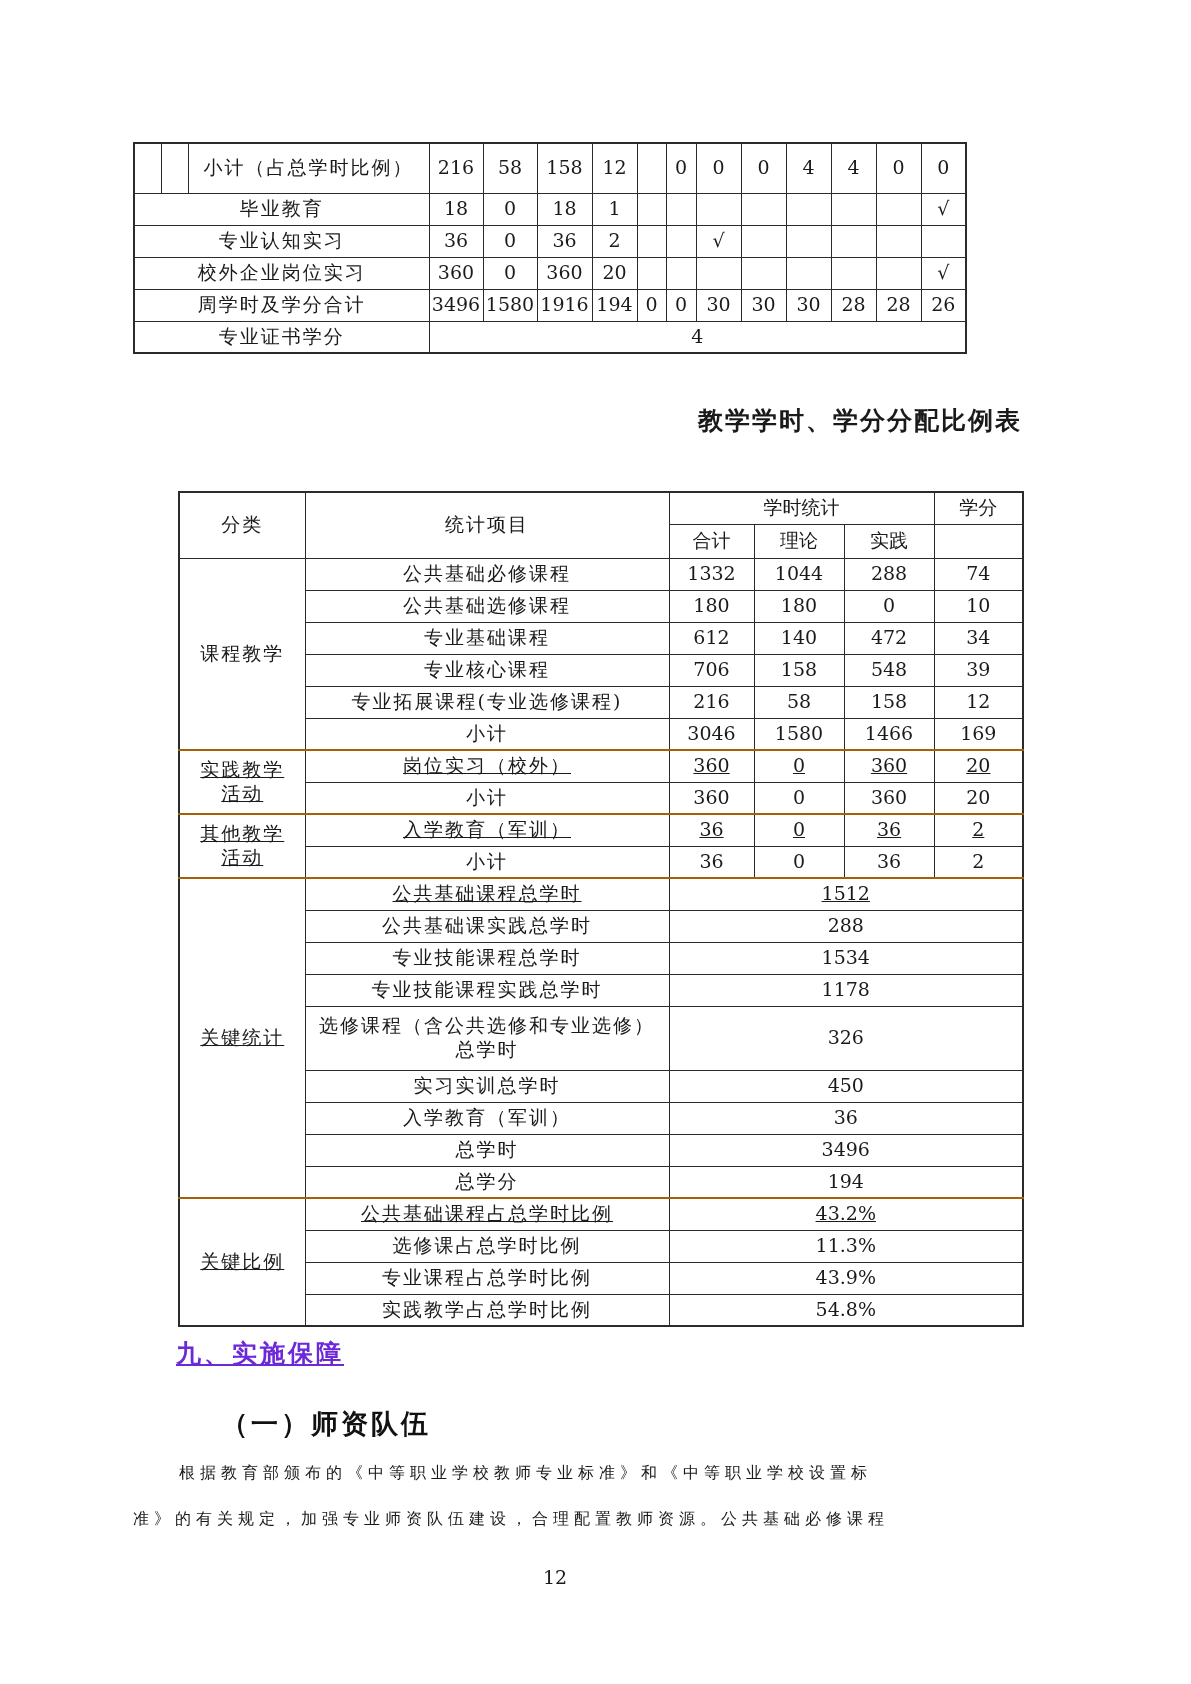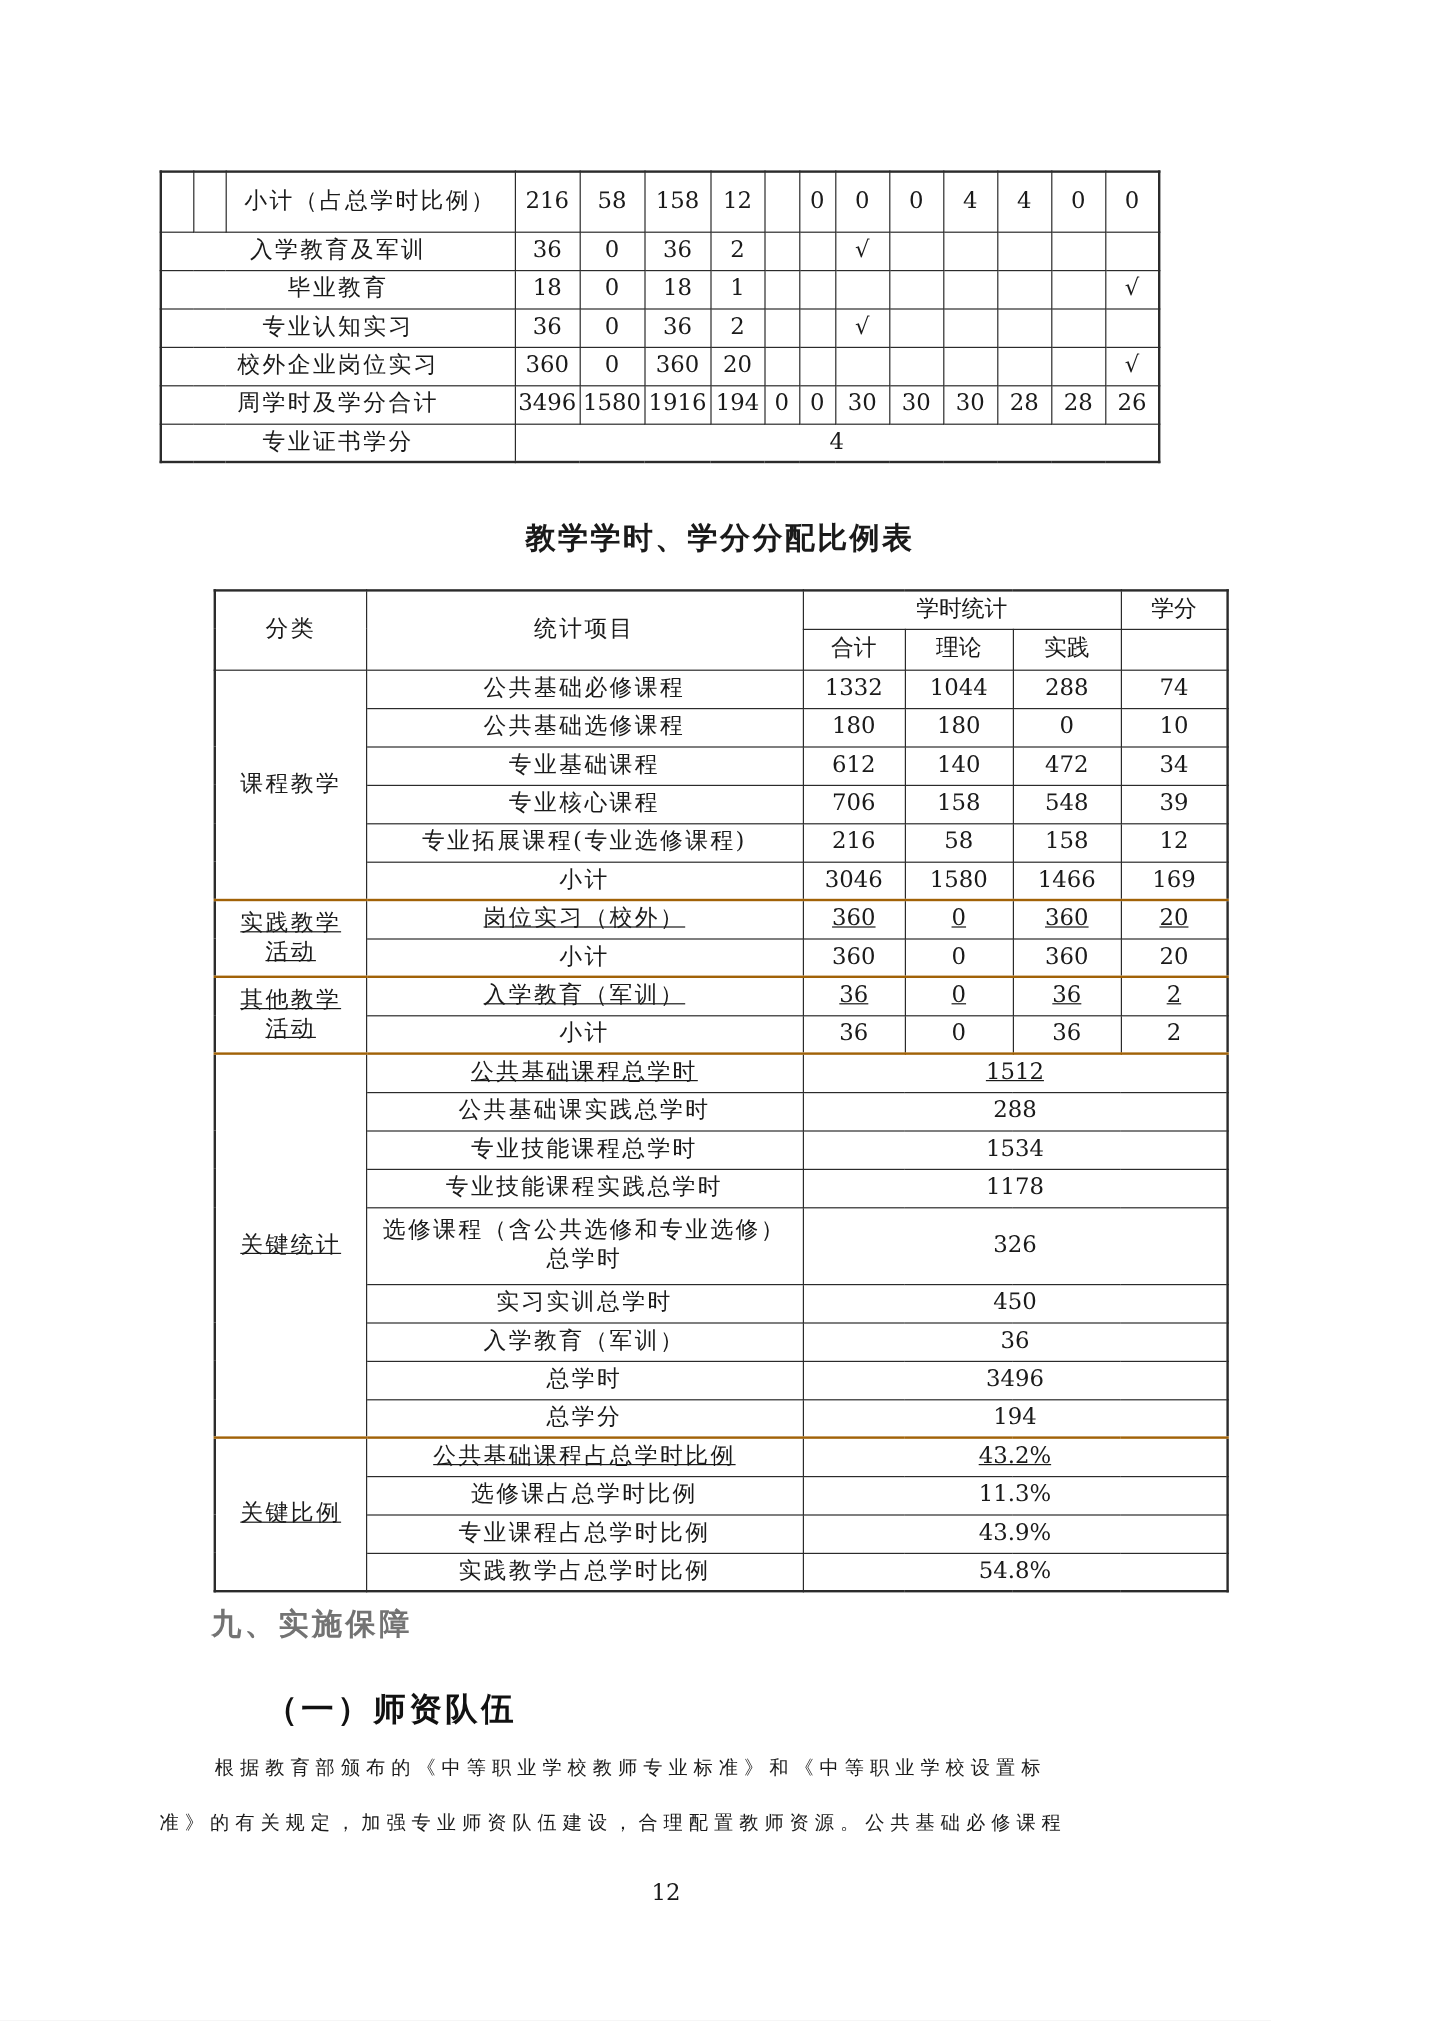--- a/index.html
+++ b/index.html
@@ -18,27 +18,27 @@
   #t1 td { height:32px; }
   #t1 tr.r-first td { height:50px;margin-top:24px; }
   #t2 { left:178px; top:478px; width:844px; border:2px solid #2b2b2b;margin-top:13px; }
   #t2 td { height:32px; }
   #t2 tr.h1 td { height:32px; }
   #t2 tr.h2 td { height:34px; }
   #t2 tr.tall td { height:64px; }
   #t2 tr.sect td { border-top:2px solid #a16207;text-decoration:underline; }
   .lbl, .cat, .item { letter-spacing:2px; }
   #t2-title {
-    position:absolute; left:178px; top:432px; width:844px; text-align:center;
+    position:absolute; left:178px; top:404px; width:844px; text-align:right;
     font-weight:bold; font-size:25px; letter-spacing:2px;
   }
   #h-section {
     position:absolute; left:176px; top:1337px;
     font-family:"Liberation Sans","DejaVu Sans",sans-serif;
-    font-weight:bold; font-size:25px; letter-spacing:3px; color:#737373;
+    font-weight:bold; font-size:25px; letter-spacing:3px; color:#6d28d9;text-decoration:underline;
   }
   #h-sub {
     position:absolute; left:221px; top:1406px;
     font-family:"Liberation Sans","DejaVu Sans",sans-serif;
     font-weight:bold; font-size:27px; letter-spacing:3px; color:#111;
   }
   .para-line { position:absolute; font-size:16px; letter-spacing:5px; white-space:nowrap; }
   #para-1 { left:179px; top:1463px; }
   #para-2 { left:133px; top:1509px; }
   #page-num { position:absolute; left:0; top:1566px; width:1110px; text-align:center; font-size:19px; }
@@ -76,35 +76,20 @@
           <td>158</td>
           <td>12</td>
           <td></td>
           <td>0</td>
           <td>0</td>
           <td>0</td>
           <td>4</td>
           <td>4</td>
           <td>0</td>
           <td>0</td>
-        </tr>
-        <tr>
-          <td class="lbl" colspan="3">入学教育及军训</td>
-          <td>36</td>
-          <td>0</td>
-          <td>36</td>
-          <td>2</td>
-          <td></td>
-          <td></td>
-          <td>√</td>
-          <td></td>
-          <td></td>
-          <td></td>
-          <td></td>
-          <td></td>
         </tr>
         <tr>
           <td class="lbl" colspan="3">毕业教育</td>
           <td>18</td>
           <td>0</td>
           <td>18</td>
           <td>1</td>
           <td></td>
           <td></td>
           <td></td>

